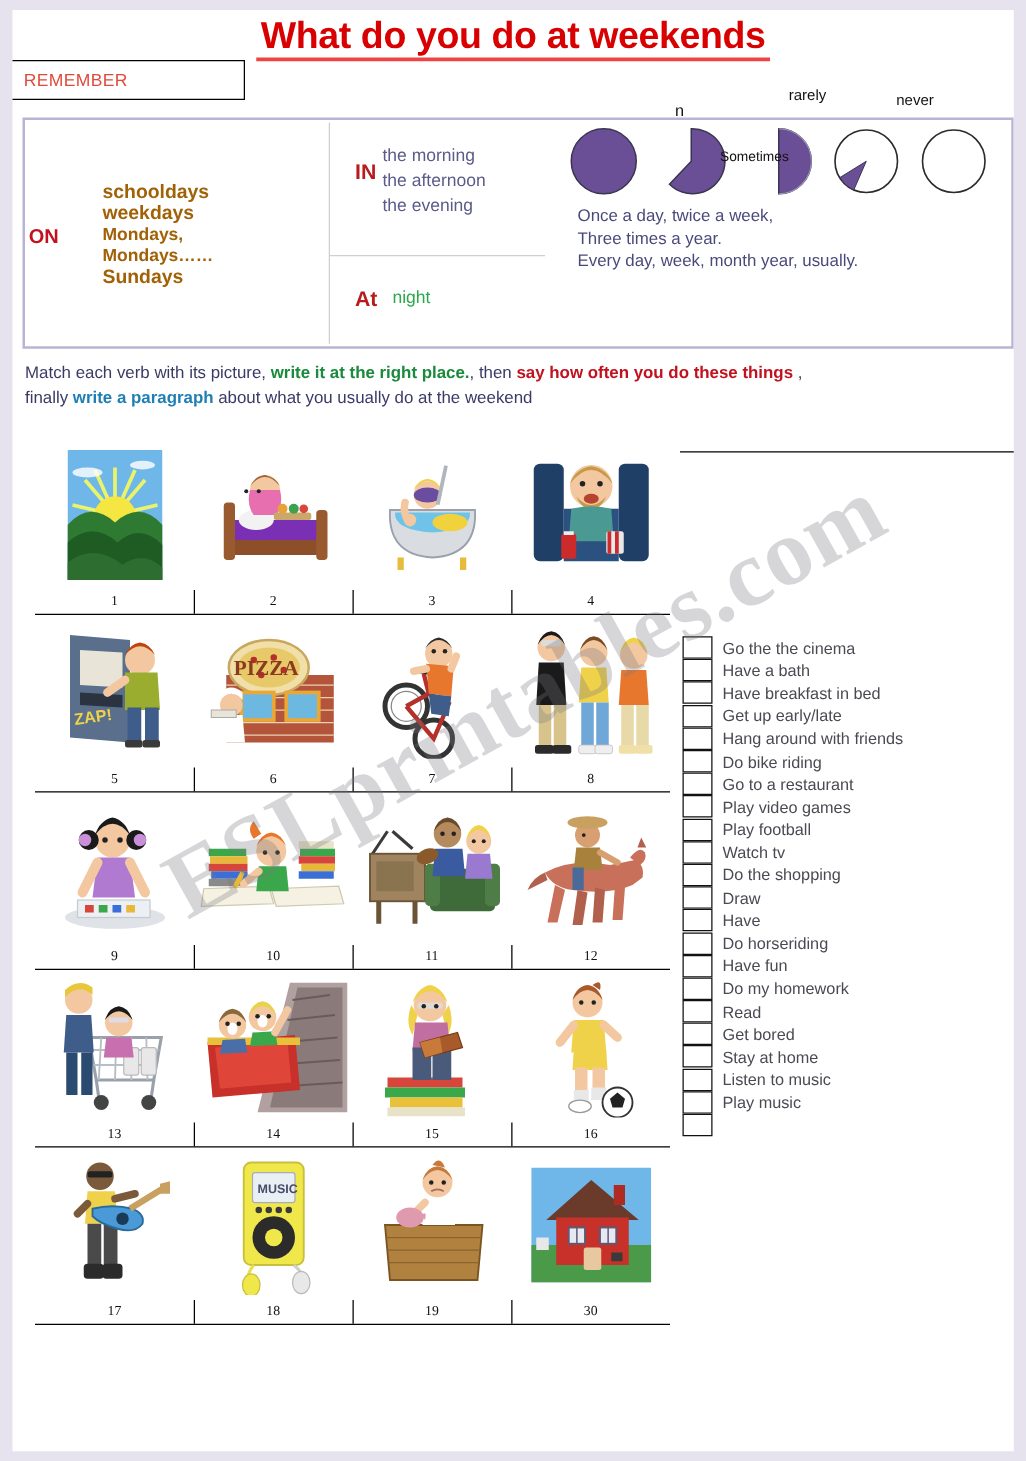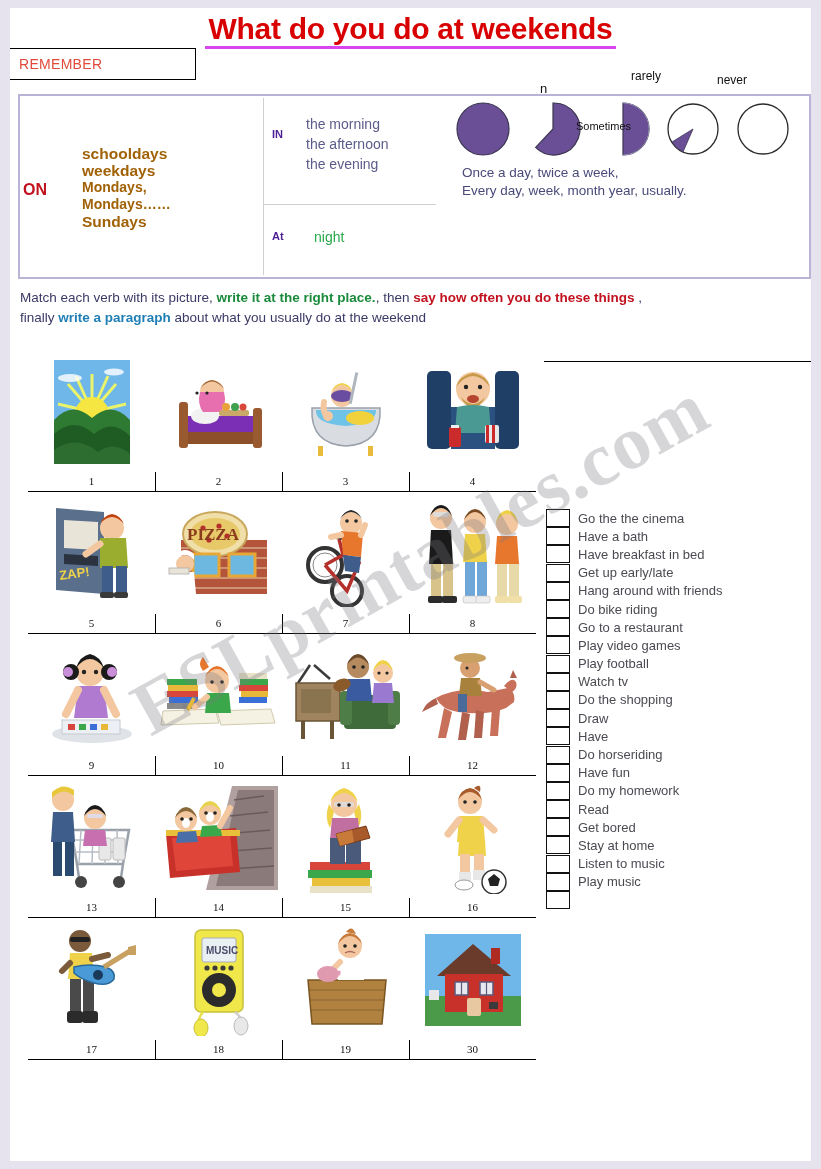--- a/index.html
+++ b/index.html
@@ -46,21 +46,21 @@
     position: absolute;
     left: 0; top: 4px; width: 100%;
     text-align: center;
     z-index: 12;
   }
   #title span {
     font-family: "Liberation Sans", sans-serif;
     font-size: 30px;
     font-weight: bold;
     color: #d80000;
-    border-bottom: 3px solid #d946ef;
+    border-bottom: 3px solid #ef4444;
     padding: 0 4px 1px 4px;
     letter-spacing: -0.3px;
   }
 
   
   #remember-box {
     position: absolute;
     left: -6px; top: 40px;
     width: 192px; height: 32px;
     border: 1px solid #000000;
@@ -121,22 +121,22 @@
     width: 172px; height: 100%;
     display: flex; flex-direction: column;
   }
   .inat-row-in {
     height: 107px;
     border-bottom: 1px solid #cfcfcf;
     position: relative;
   }
   .inat-row-at { height: 70px; position: relative; }
   .prep-label {
-    position: absolute; left: 8px;
-    font-size: 11px; font-weight: bold; color: #4c1d95;
+    position: absolute; left: 20px;
+    font-size: 17px; font-weight: bold; color: #b91c1c;
   }
   #in-label { top: 30px; }
   #at-label { top: 25px; }
   #in-times {
     position: absolute; left: 42px; top: 16px;
     font-size: 14px; color: #5b5b8a; line-height: 20px;
   }
   #at-night {
     position: absolute; left: 50px; top: 24px;
     font-size: 14px; color: #2aa84a;
@@ -341,20 +341,21 @@
       <div class="pie" id="pie5">
         <svg width="58" height="58" viewBox="0 0 58 58">
           <circle cx="29" cy="29" r="25" fill="none" stroke="#2b2b2b" stroke-width="1.3"></circle>
         </svg>
       </div>
       <div id="sometimes-label">Sometimes</div>
     </div>
 
     <div id="freq-sentences">
       <div>Once a  day, twice a week,</div>
+      <div>Three times a year.</div>
       <div>Every day, week, month year, usually.</div>
     </div>
   </div>
 
   <div id="instructions">
     <span>Match each verb with its picture, </span><span class="g">write it at the right place.</span><span>, then </span><span class="r">say how often you do these things</span><span> ,</span><br>
     <span>finally </span><span class="b">write a paragraph</span><span> about what you usually do at the weekend</span>
   </div>
 
   <div id="grid">

